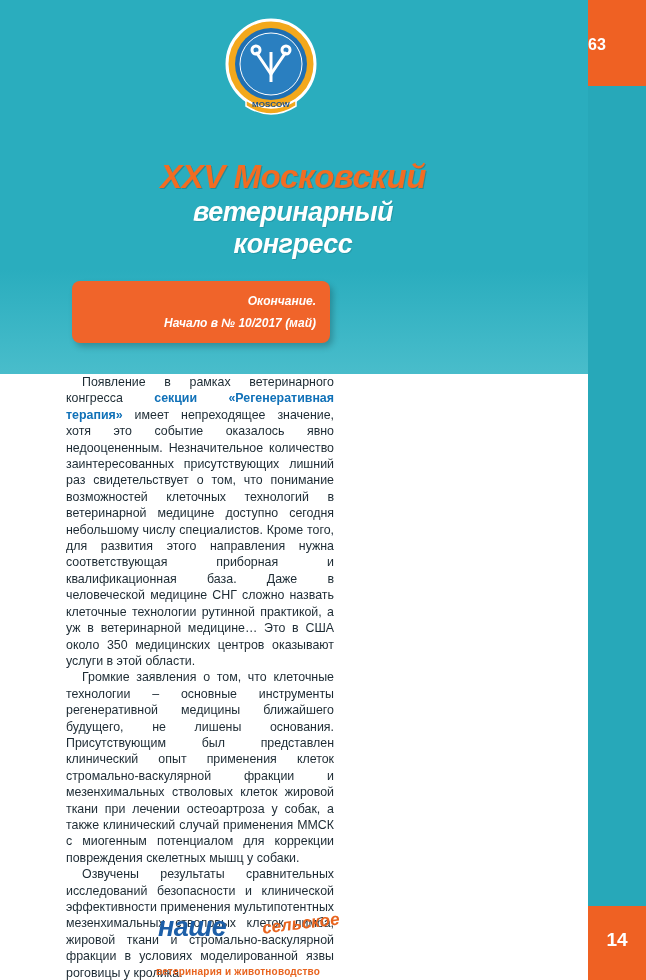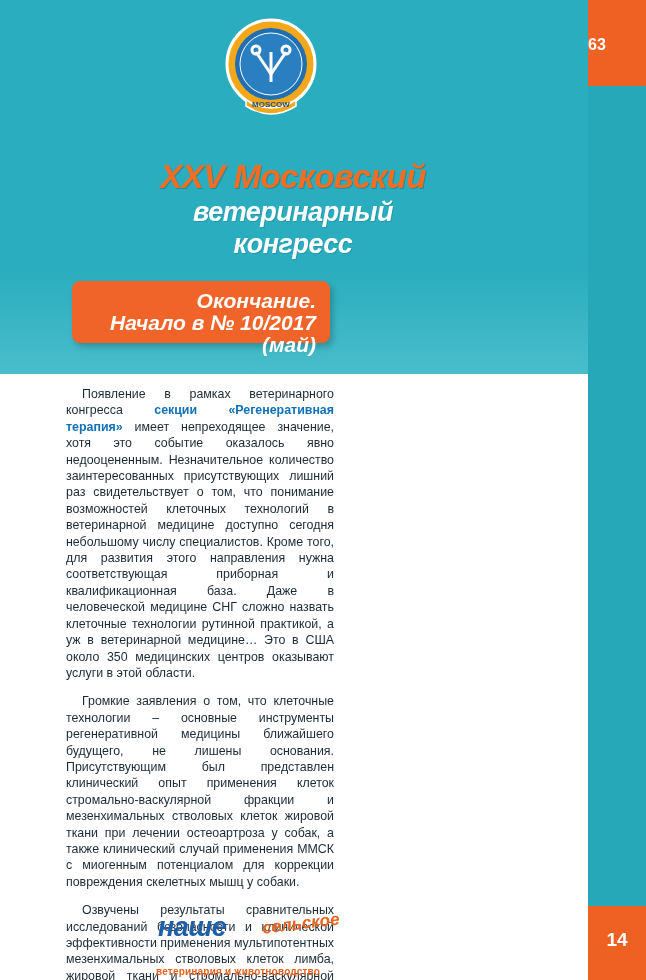--- a/index.html
+++ b/index.html
@@ -141,39 +141,39 @@
     width: 258px;
     height: 62px;
     background: #f0642a;
     border-radius: 8px;
     box-shadow: 3px 4px 6px rgba(0,0,0,0.22);
   }
   .callout-text {
     color: #ffffff;
     font-weight: bold;
     font-style: italic;
-    font-size: 21px;
+    font-size: 12px;
     line-height: 22px;
     text-align: right;
     padding: 9px 14px 0 10px;
   }
 
   
   .body-col {
     position: absolute;
     left: 66px;
     top: 374px;
     width: 268px;
     color: #1c2a33;
     font-size: 12.4px;
     line-height: 16.4px;
     text-align: justify;
   }
   .body-col p {
-    margin: 12px 0 0 0;
+    margin: 0 0 0 0;
     text-indent: 16px;
   }
   .accent-blue {
     color: #1071b8;
     font-weight: bold;
   }
 
   
   .footer {
     position: absolute;

